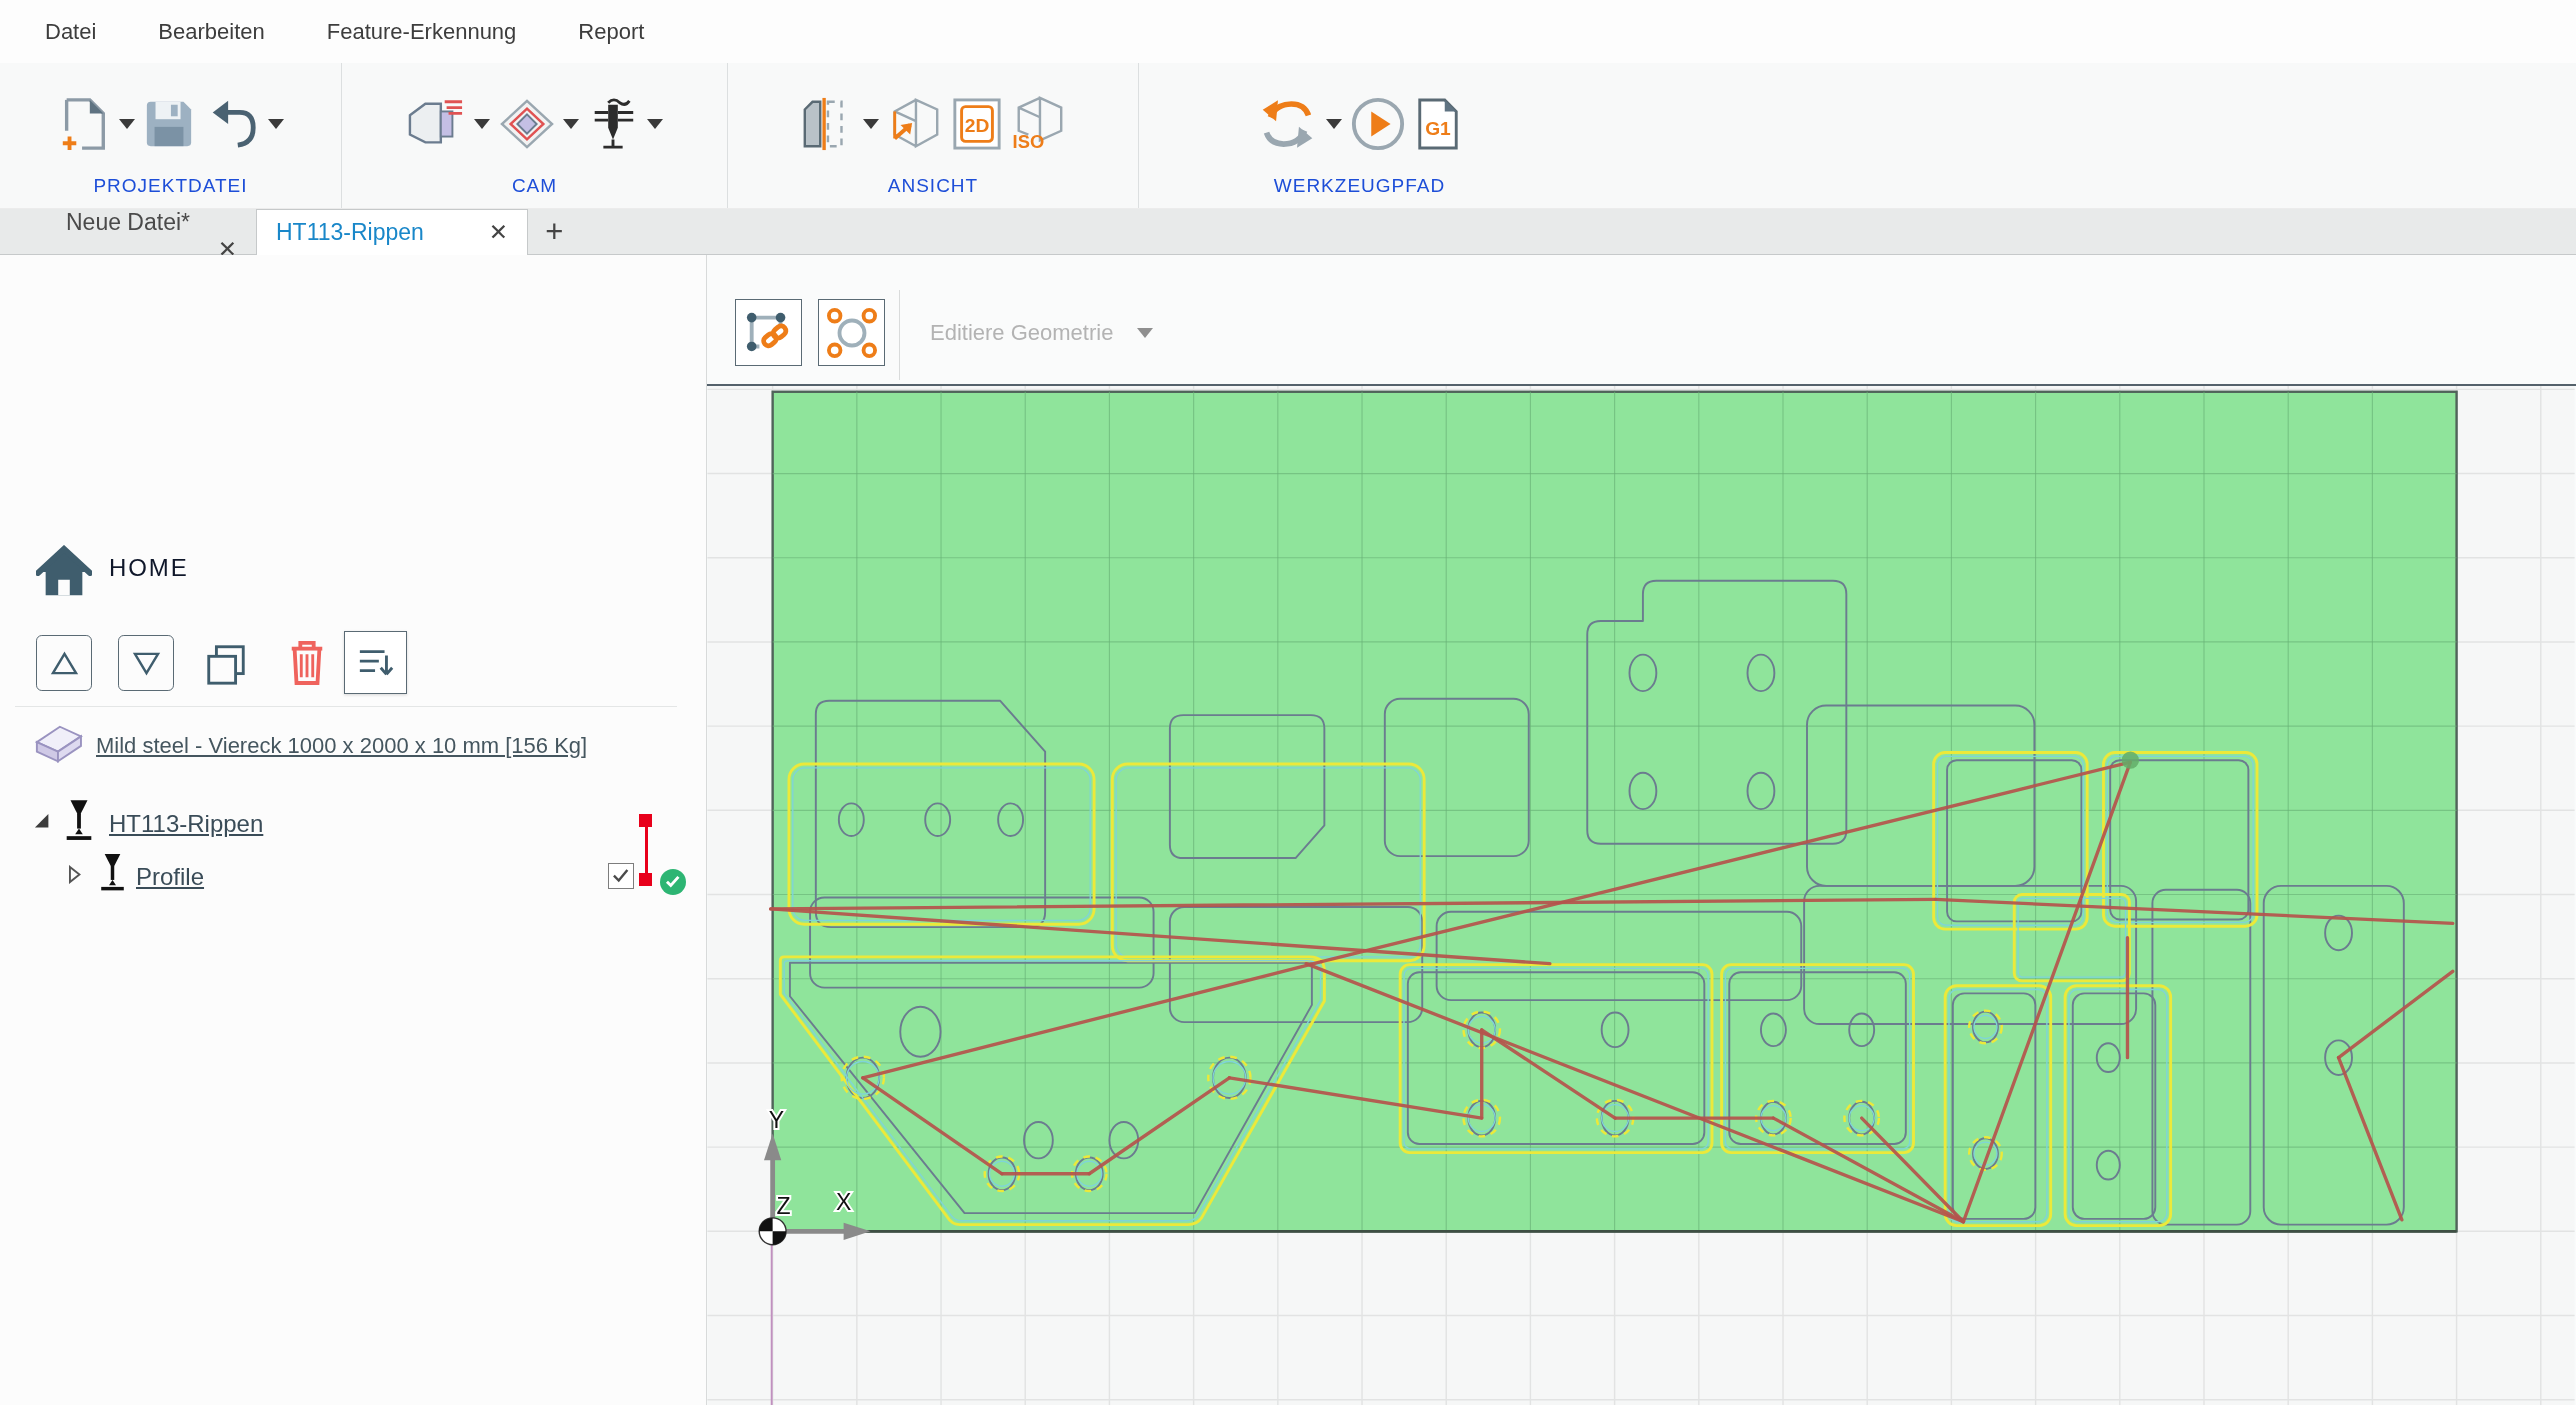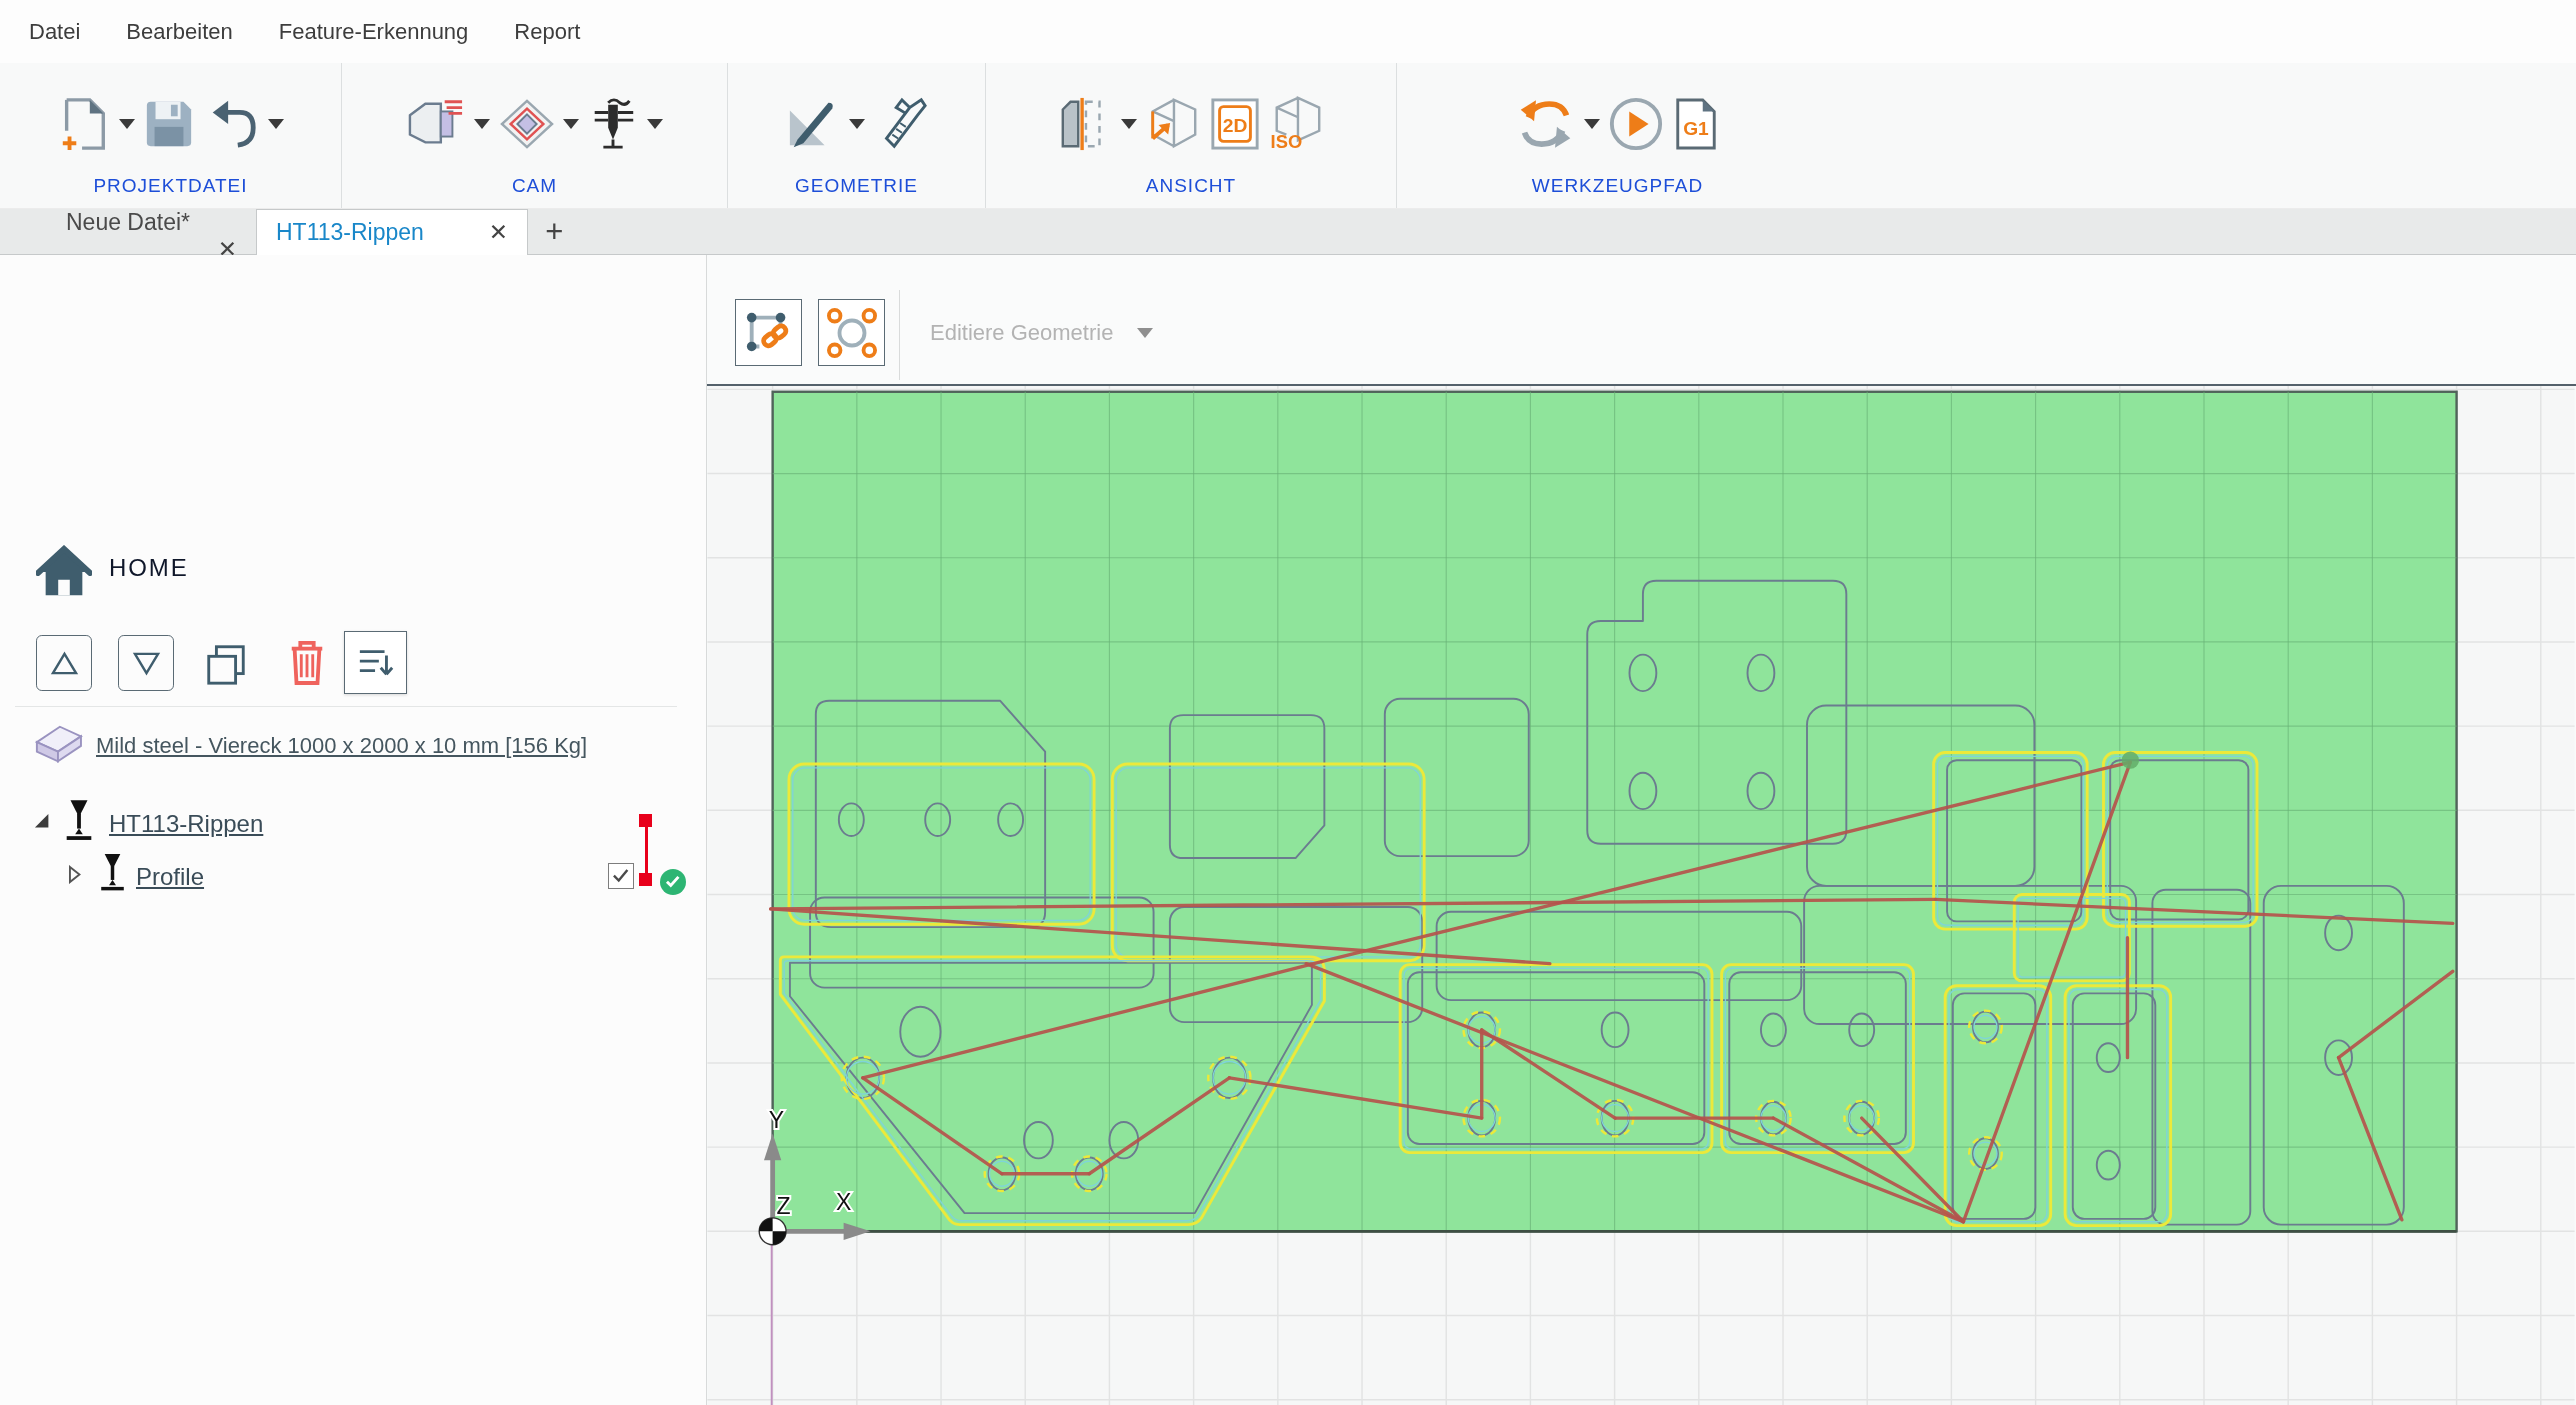--- a/index.html
+++ b/index.html
@@ -1,21 +1,21 @@
 <!DOCTYPE html>
 <html><head>
 <meta charset="utf-8">
 <style>
   html,body{margin:0;padding:0;width:2576px;height:1405px;overflow:hidden;
     font-family:"Liberation Sans",sans-serif;background:#fff;color:#3c3c3c;
     -webkit-font-smoothing:antialiased;}
   *{box-sizing:border-box;}
   
   .menubar{height:63px;background:#fdfdfd;display:flex;align-items:center;padding-left:29px;font-size:22px;color:#3d3d3d;}
-  .menubar .mitem{padding:0 23px;cursor:default;}
+  .menubar .mitem{padding:0 23px;cursor:default;margin-left:16px;}
   .menubar .mitem:first-child{padding-left:0;}
   .plane{display:flex;align-items:center;margin-left:27px;gap:7.7px;}
   
   .ribbon{height:146px;background:#f8f9f9;display:flex;align-items:stretch;border-bottom:1px solid #ececec;}
   .rgroup{display:flex;flex-direction:column;justify-content:flex-start;border-right:1px solid #dcdfe0;position:relative;}
   .rgroup:last-child{border-right:none;}
   .ricons{flex:1;display:flex;align-items:center;justify-content:center;gap:8px;padding:9.6px 25px 0 25px;}
   .rlabel{text-align:center;font-size:19px;color:#1d4ed8;letter-spacing:1px;padding-bottom:11.5px;}
   .ibtn{display:flex;align-items:center;}
   .caret{width:0;height:0;border-left:8.6px solid transparent;border-right:8.6px solid transparent;border-top:10.6px solid #3a3a3a;margin-left:7.7px;}
@@ -115,39 +115,20 @@
           <path d="M22 10 H32 V34 L27 46 L22 34 Z" fill="#2c2c2c"></path>
           <path d="M8 18 H22 M32 18 H48 M8 26 H22 M32 26 H48" stroke="#2c2c2c" stroke-width="3"></path>
           <path d="M27 46 V54 M17 54 H37" stroke="#2c2c2c" stroke-width="3"></path>
         </svg>
         <span class="caret"></span>
       </span>
     </div>
     <div class="rlabel">CAM</div>
   </div>
 
-  <div class="rgroup" style="width:258px">
-    <div class="ricons">
-      <span class="ibtn">
-        <svg width="58" height="54" viewBox="0 0 60 56">
-          <path d="M6 50 L6 14 L42 50 Z" fill="#b9c4cc"></path>
-          <path d="M46 6 L14 44 L10 52 L20 48 L50 12 Q52 6 46 6 Z" fill="#3f5d6d"></path>
-        </svg>
-        <span class="caret"></span>
-      </span>
-      <span class="ibtn">
-        <svg width="56" height="56" viewBox="0 0 58 58">
-          <path d="M14 44 L38 12 L50 4 L54 10 L46 20 L22 52 Z" fill="none" stroke="#3f5d6d" stroke-width="3"></path>
-          <path d="M38 12 L30 4 L24 12 L34 18" fill="none" stroke="#3f5d6d" stroke-width="3"></path>
-          <path d="M20 40 L26 44 M24 34 L30 38 M28 28 L34 32" stroke="#3f5d6d" stroke-width="2"></path>
-        </svg>
-      </span>
-    </div>
-    <div class="rlabel">GEOMETRIE</div>
-  </div>
 
   <div class="rgroup" style="width:411px">
     <div class="ricons">
       <span class="ibtn">
         <svg width="56" height="56" viewBox="0 0 58 58">
           <path d="M6 14 L14 6 H22 V52 H6 Z" fill="#b9c2c8" stroke="#5a6a74" stroke-width="2.5"></path>
           <path d="M30 6 H44 V52 H30 Z" fill="none" stroke="#9aa7b0" stroke-width="2.5" stroke-dasharray="7 6"></path>
           <path d="M26 2 V56" stroke="#ee7d18" stroke-width="3.5"></path>
         </svg>
         <span class="caret"></span>

